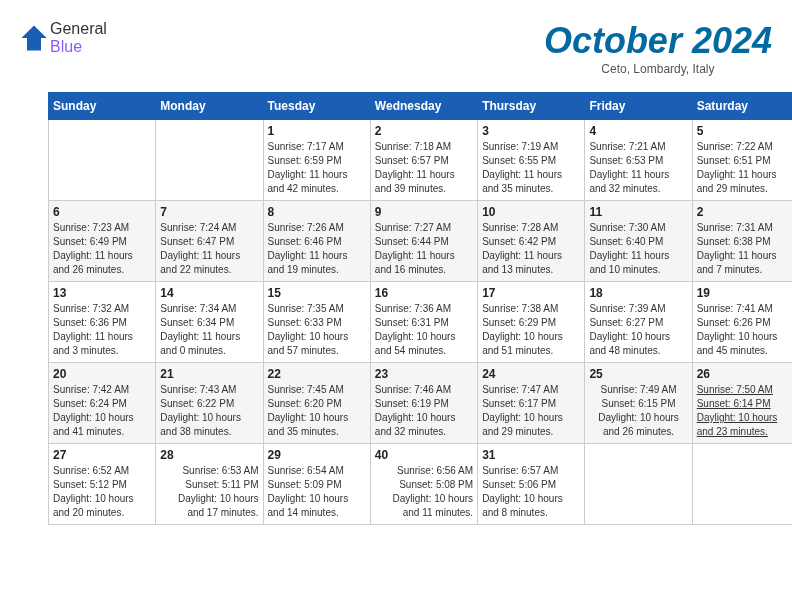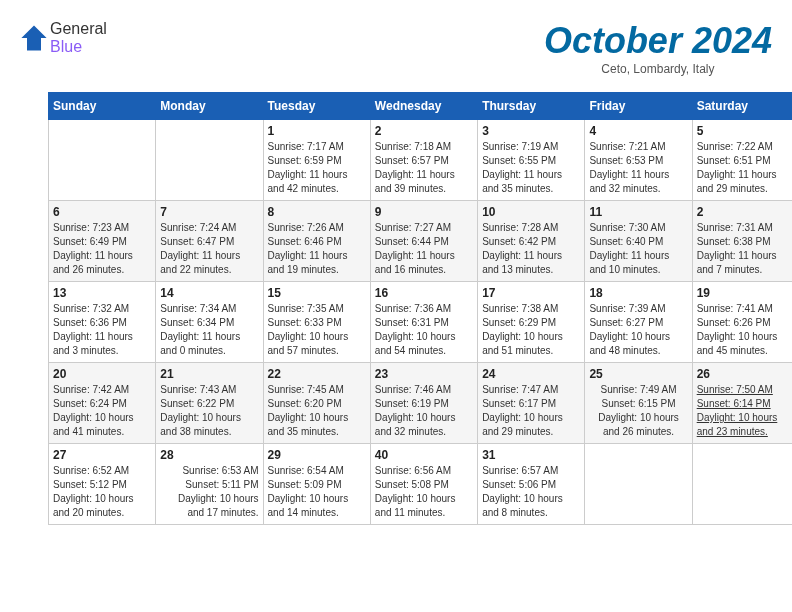--- a/index.html
+++ b/index.html
@@ -299,21 +299,21 @@
 Daylight: 10 hours and 17 minutes.</div>
         </td>
         <td>
           <div class="day-number">29</div>
           <div class="day-info" style="white-space: pre-line;">Sunrise: 6:54 AM
 Sunset: 5:09 PM
 Daylight: 10 hours and 14 minutes.</div>
         </td>
         <td>
           <div class="day-number">40</div>
-          <div class="day-info" style="white-space: pre-line;">Sunrise: 6:56 AM
+          <div class="day-info" style="white-space: pre-line; text-align: right;">Sunrise: 6:56 AM
 Sunset: 5:08 PM
 Daylight: 10 hours and 11 minutes.</div>
         </td>
         <td>
           <div class="day-number">31</div>
           <div class="day-info" style="white-space: pre-line;">Sunrise: 6:57 AM
 Sunset: 5:06 PM
 Daylight: 10 hours and 8 minutes.</div>
         </td>
         <td class="empty-cell"></td>

